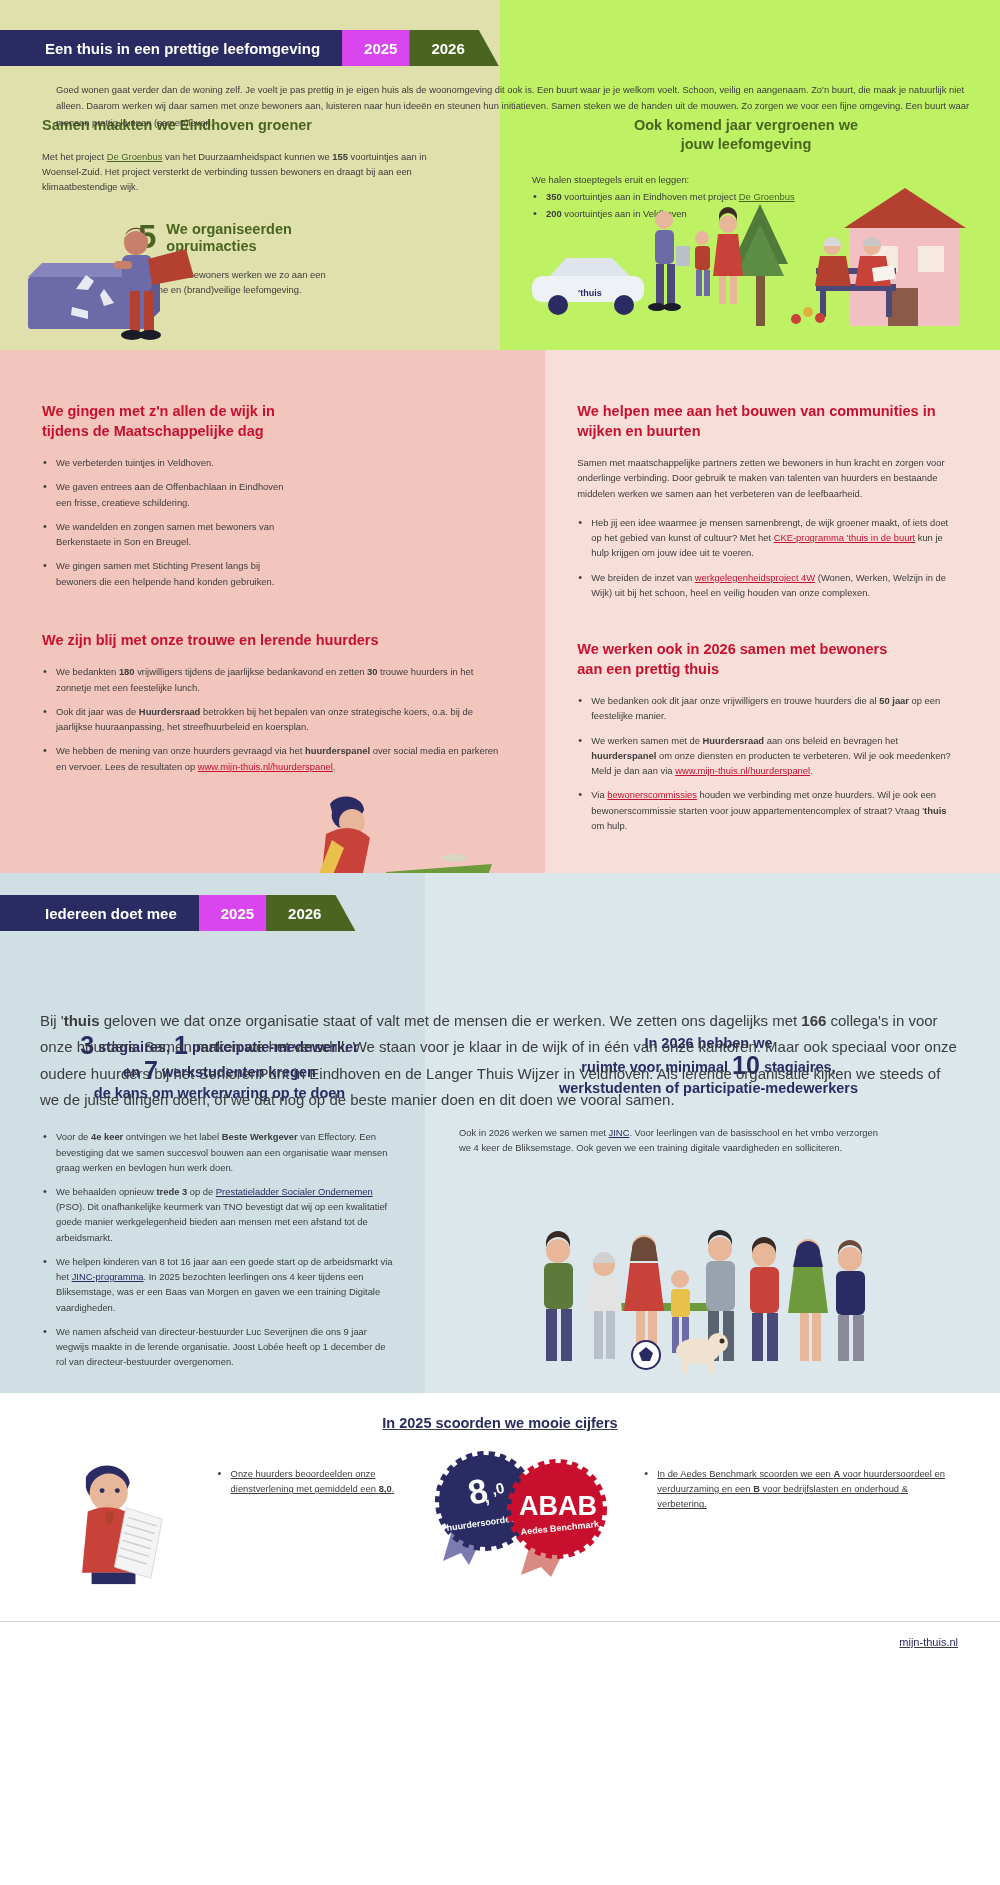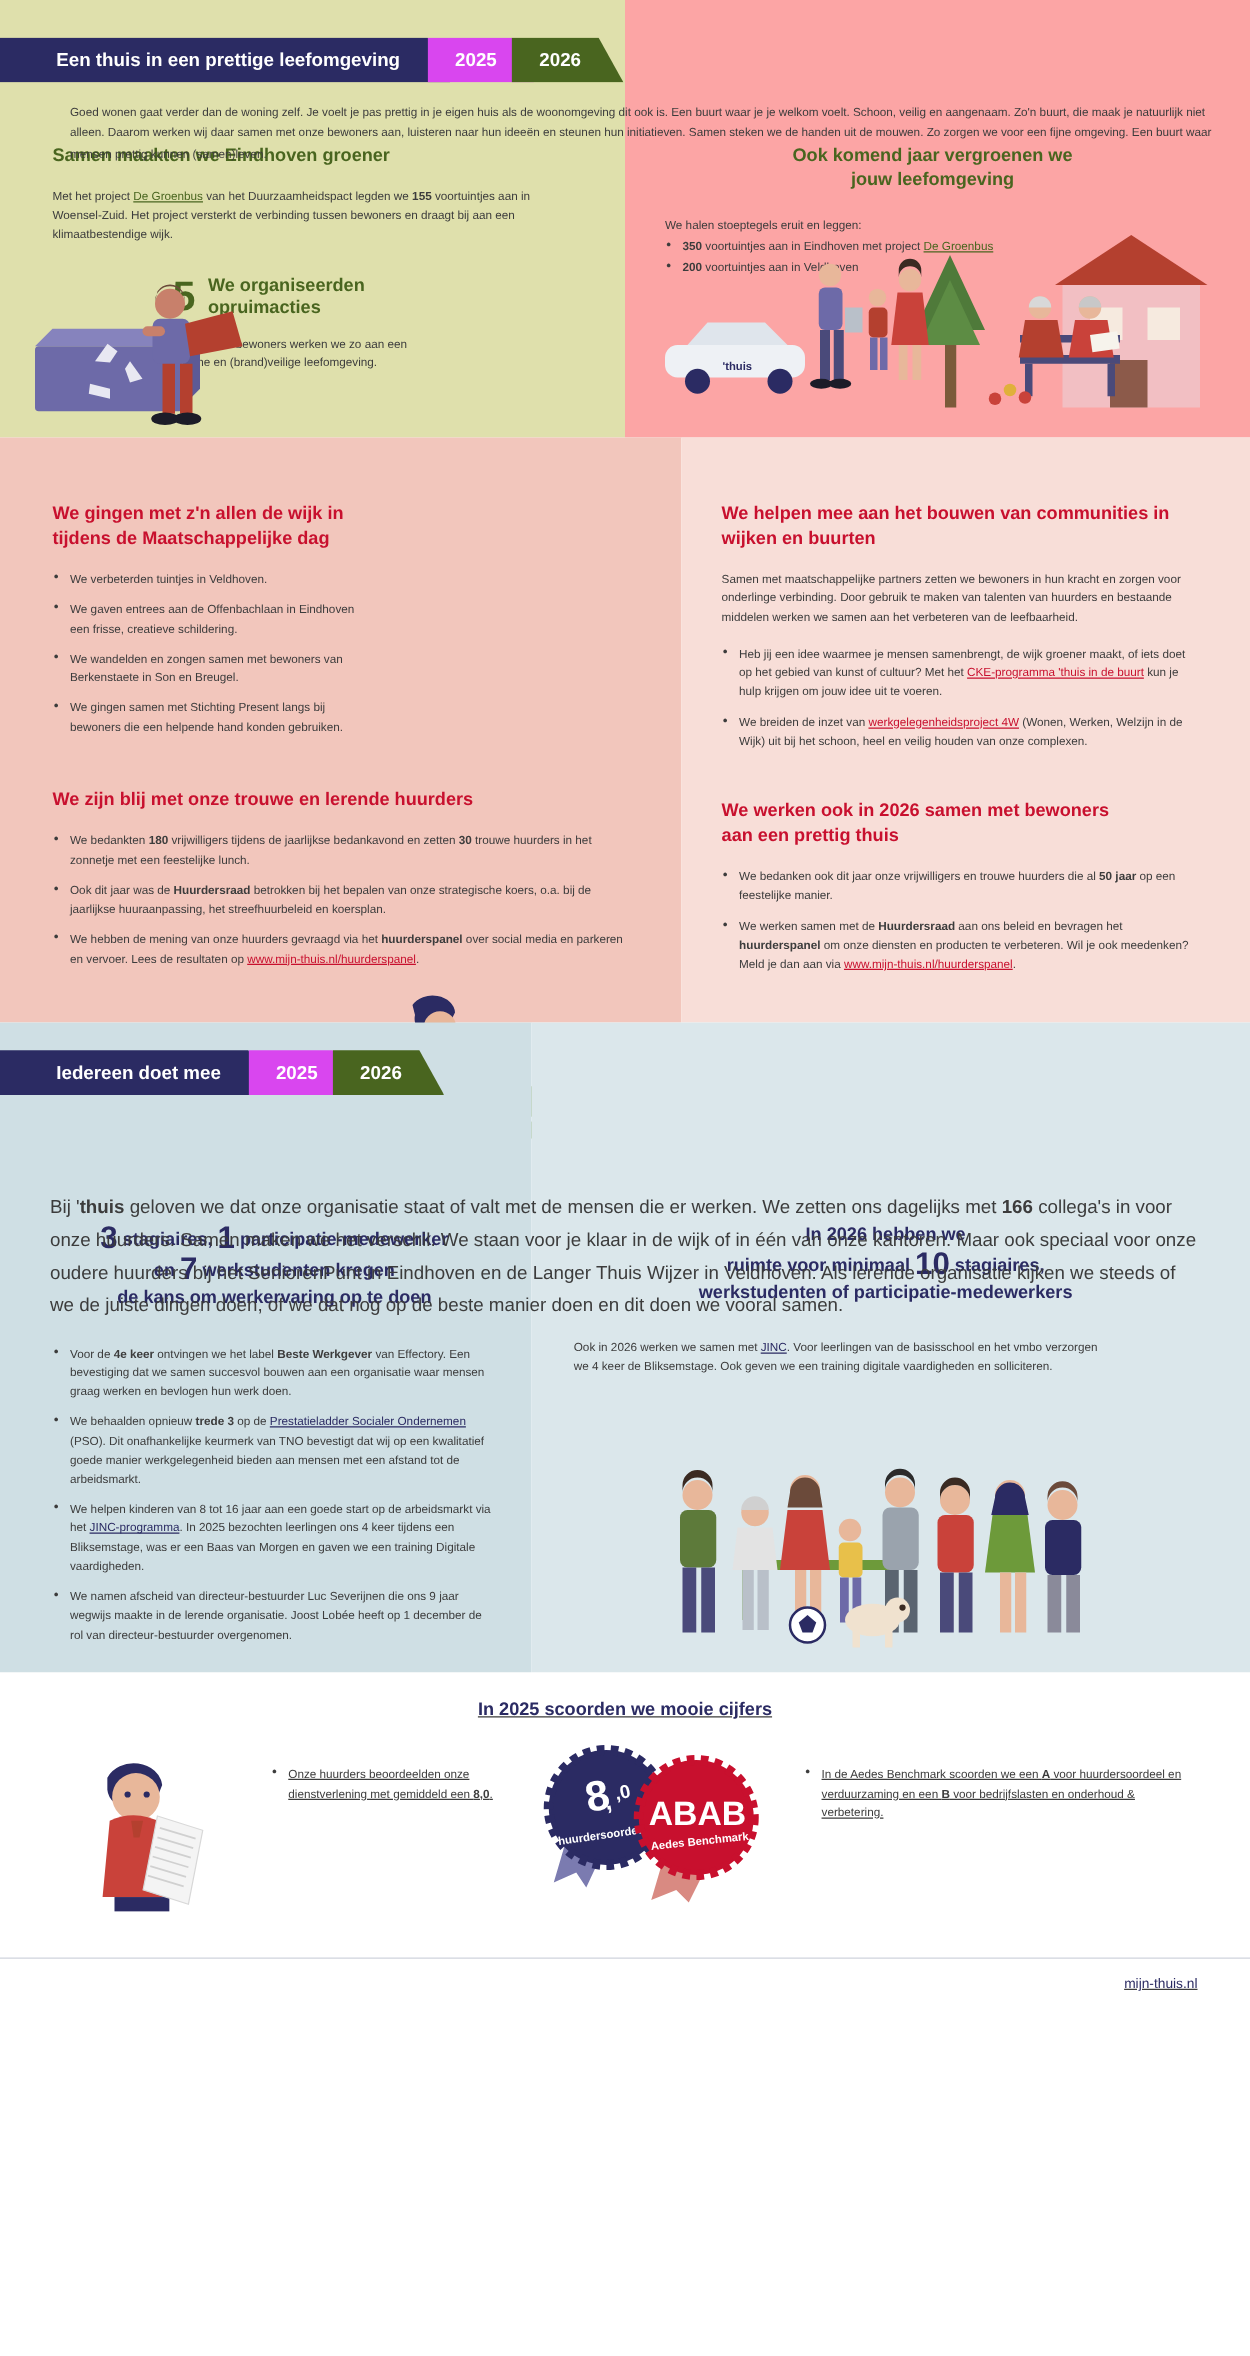--- a/index.html
+++ b/index.html
@@ -7,21 +7,21 @@
     width: 1000px;
     background: #ffffff;
     font-family: "Liberation Sans", sans-serif;
     color: #3c3c3c;
   }
   .page { width: 1000px; position: relative; }
 
   
   .sec-green { position: relative; display: flex; }
   .col-left-green  { width: 500px; background: #dfe0ac; }
-  .col-right-green { width: 500px; background: #fca5a5; }
+  .col-right-green { width: 500px; background: #bef264; }
 
   .banner-wrap { position: absolute; top: 30px; left: 0; width: 100%; height: 36px; z-index: 5;
                  display: flex; align-items: stretch; }
   .banner-title {
     background: #2b2b63; color: #fff; font-size: 15px; font-weight: bold;
     display: flex; align-items: center; padding-left: 45px; padding-right: 40px;
     clip-path: polygon(0 0, calc(100% - 18px) 0, 100% 100%, 0 100%);
   }
   .banner-y1 {
     background: #d946ef; color: #fff; font-size: 15px; font-weight: bold;
@@ -93,21 +93,21 @@
 </head>
 <body>
 
 <div class="page">
 
   <div class="sec-green" style="height:350px;">
     <div class="col-left-green">
       <div class="g-body-left">
         <h2 class="green-head">Samen maakten we Eindhoven groener</h2>
         <p class="small mt14">
-          <span>Met het project </span><a class="lnk-green" href="#">De Groenbus</a><span> van het Duurzaamheidspact legden we </span><b>155</b><span> voortuintjes aan in Woensel-Zuid. Het project versterkt de verbinding tussen bewoners en draagt bij aan een klimaatbestendige wijk.</span>
+          <span>Met het project </span><a class="lnk-green" href="#">De Groenbus</a><span> van het Duurzaamheidspact kunnen we </span><b>155</b><span> voortuintjes aan in Woensel-Zuid. Het project versterkt de verbinding tussen bewoners en draagt bij aan een klimaatbestendige wijk.</span>
         </p>
         <div class="stat-row">
           <div class="stat-num">5</div>
           <div class="stat-txt">
             <div>We organiseerden</div>
             <div>opruimacties</div>
           </div>
         </div>
         <p class="stat-sub">Samen met bewoners werken we zo aan een schone en (brand)veilige leefomgeving.</p>
       </div>
@@ -279,20 +279,23 @@
       <h2 class="red-head" style="margin-top:40px;">
         <div>We werken ook in 2026 samen met bewoners</div>
         <div>aan een prettig thuis</div>
       </h2>
       <ul class="b mt14">
         <li class="small">
           <span>We bedanken ook dit jaar onze vrijwilligers en trouwe huurders die al </span><b>50 jaar</b><span> op een feestelijke manier.</span>
         </li>
         <li class="small">
           <span>We werken samen met de </span><b>Huurdersraad</b><span> aan ons beleid en bevragen het </span><b>huurderspanel</b><span> om onze diensten en producten te verbeteren. Wil je ook meedenken? Meld je dan aan via </span><a class="lnk-red" href="#">www.mijn-thuis.nl/huurderspanel</a><span>.</span>
+        </li>
+        <li class="small">
+          <span>Via </span><a class="lnk-red" href="#">bewonerscommissies</a><span> houden we verbinding met onze huurders. Wil je ook een bewonerscommissie starten voor jouw appartementencomplex of straat? Vraag '</span><b>thuis</b><span> om hulp.</span>
         </li>
       </ul>
     </div>
   </div>
 
   <div class="sec-blue" style="min-height:520px;">
     <div class="col-left-blue"></div>
     <div class="col-right-blue"></div>
 
     <div class="banner2-wrap">

